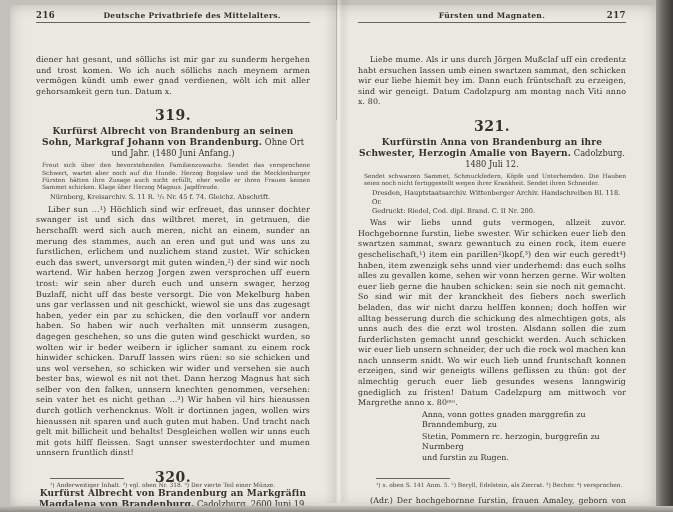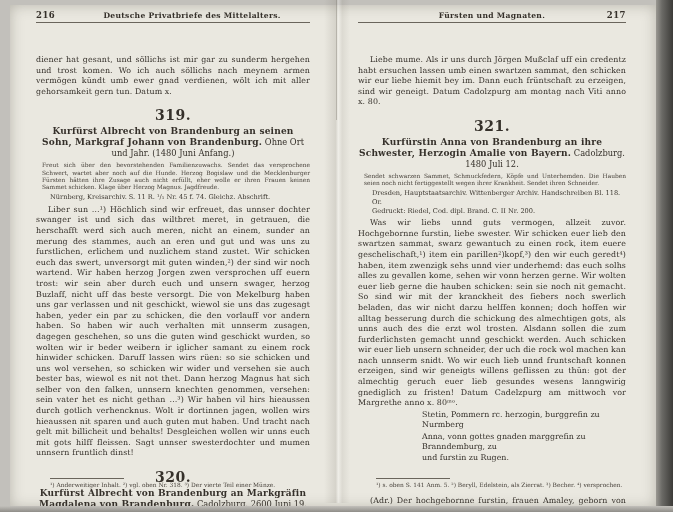--- a/index.html
+++ b/index.html
@@ -131,22 +131,22 @@
 
       <p class="bodytext">Liebe mume. Als ir uns durch Jörgen Mußclaf uff ein credentz habt ersuchen lassen umb einen swartzen sammat, den schicken wir eur liebe hiemit bey im. Dann euch früntschaft zu erzeigen, sind wir geneigt. Datum Cadolzpurg am montag nach Viti anno x. 80.</p>
 
       <section>
         <div class="sec-num">321.</div>
         <p class="sec-title"><span class="t-bold">Kurfürstin Anna von Brandenburg an ihre Schwester, Herzogin Amalie von Bayern.</span><span class="t-rest"> Cadolzburg. 1480 Juli 12.</span></p>
         <p class="summary">Sendet schwarzen Sammet, Schmuckfedern, Köpfe und Unterhemden. Die Hauben seien noch nicht fertiggestellt wegen ihrer Krankheit. Sendet ihren Schneider.</p>
         <p class="source">Dresden, Hauptstaatsarchiv. Wittenberger Archiv. Handschreiben Bl. 118. Or.</p>
         <p class="source">Gedruckt: Riedel, Cod. dipl. Brand. C. II Nr. 200.</p>
         <p class="bodytext mt3">Was wir liebs unnd guts vermogen, allzeit zuvor. Hochgebornne furstin, liebe swester. Wir schicken euer lieb den swartzen sammat, swarz gewantuch zu einen rock, item euere geschelischaft,¹) item ein parillen²)kopf,³) den wir euch geredt⁴) haben, item zwenzigk sehs unnd vier underhemd: das euch solhs alles zu gevallen kome, sehen wir vonn herzen gerne. Wir wolten euer lieb gerne die hauben schicken: sein sie noch nit gemacht. So sind wir mit der kranckheit des fiebers noch swerlich beladen, das wir nicht darzu helffen konnen; doch hoffen wir alltag besserung durch die schickung des almechtigen gots, als unns auch des die erzt wol trosten. Alsdann sollen die zum furderlichsten gemacht unnd geschickt werden. Auch schicken wir euer lieb unsern schneider, der uch die rock wol machen kan nach unnserm snidt. Wo wir euch lieb unnd fruntschaft konnen erzeigen, sind wir geneigts willens geflissen zu thün: got der almechtig geruch euer lieb gesundes wesens lanngwirig gnediglich zu fristen! Datum Cadelzpurg am mittwoch vor Margrethe anno x. 80ᵐᵒ.</p>
+        <p class="sig">Anna, vonn gottes gnaden marggrefin zu Branndemburg, zu</p>
         <p class="sig">Stetin, Pommern rc. herzogin, burggrefin zu Nurmberg</p>
-        <p class="sig">Anna, vonn gottes gnaden marggrefin zu Branndemburg, zu</p>
         <p class="sig">und furstin zu Rugen.</p>
         <p class="bodytext">(Adr.)  Der hochgebornne furstin, frauen Amaley, geborn von Sachsen, herzogin in Beyern rc., wittiben, unnser herzlieben swester.</p>
       </section>
 
       <section>
         <div class="sec-num">322.</div>
         <p class="sec-title"><span class="t-bold">Kurfürst Albrecht von Brandenburg an seinen Sohn, Markgraf Johann von Brandenburg.</span><span class="t-rest"> Cadolzburg. 1480 Juli 13.</span></p>
 
       </section>
     </div>

